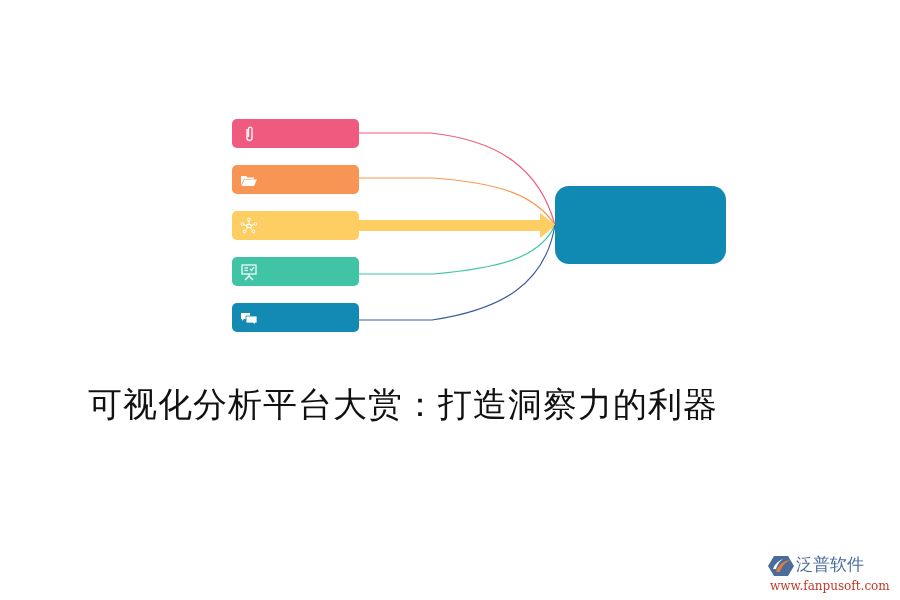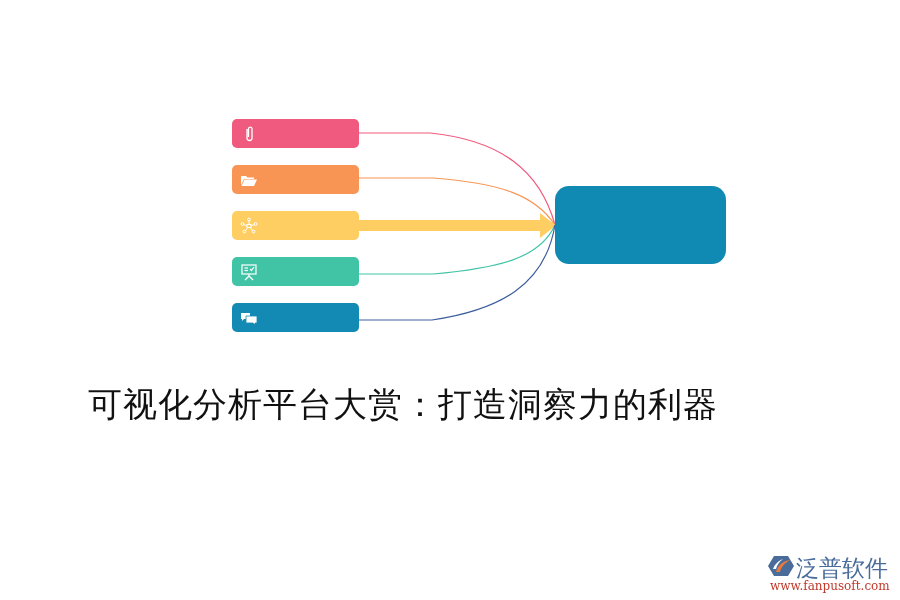--- a/index.html
+++ b/index.html
@@ -9,21 +9,21 @@
   #n0 { top:119px; background:#f05a7e; }
   #n1 { top:165px; background:#f99554; }
   #n2 { top:211px; background:#ffce62; }
   #n3 { top:257px; background:#41c4a6; }
   #n4 { top:303px; background:#138ab3; }
   #hub { position:absolute; left:555px; top:186px; width:171px; height:78px; border-radius:14px; background:#118ab3; }
   svg.links { position:absolute; left:0; top:0; }
   .title { position:absolute; left:88px; top:382px; font-family:Liberation Serif, serif; font-size:34px; color:#111; letter-spacing:1px; white-space:nowrap; }
   .logo { position:absolute; left:768px; top:553px; width:125px; height:40px; }
   .logo .mark { position:absolute; left:0; top:2px; width:26px; height:22px; }
-  .logo .name { position:absolute; left:28px; top:0; font-size:23px; color:#4a6c9b; white-space:nowrap; font-family:"DejaVu Sans", sans-serif; }
+  .logo .name { position:absolute; left:28px; top:0; font-size:17px; color:#4a6c9b; white-space:nowrap; font-family:"DejaVu Sans", sans-serif; }
   .logo .url { position:absolute; left:2px; top:26px; font-size:12px; color:#c0392b; font-family:"DejaVu Serif", serif; white-space:nowrap; }
 </style>
 </head>
 <body>
 
 <svg class="links" width="900" height="600" viewBox="0 0 900 600">
   <path d="M359 133 L430 133 C500 140 540 170 555 225" fill="none" stroke="#f05a7e" stroke-width="1.2"></path>
   <path d="M359 178 L433 178 C500 183 535 195 555 225" fill="none" stroke="#f99554" stroke-width="1.2"></path>
   <rect x="359" y="220" width="184" height="11" fill="#ffce62"></rect>
   <polygon points="540,213 556,225.5 540,238" fill="#ffce62"></polygon>

